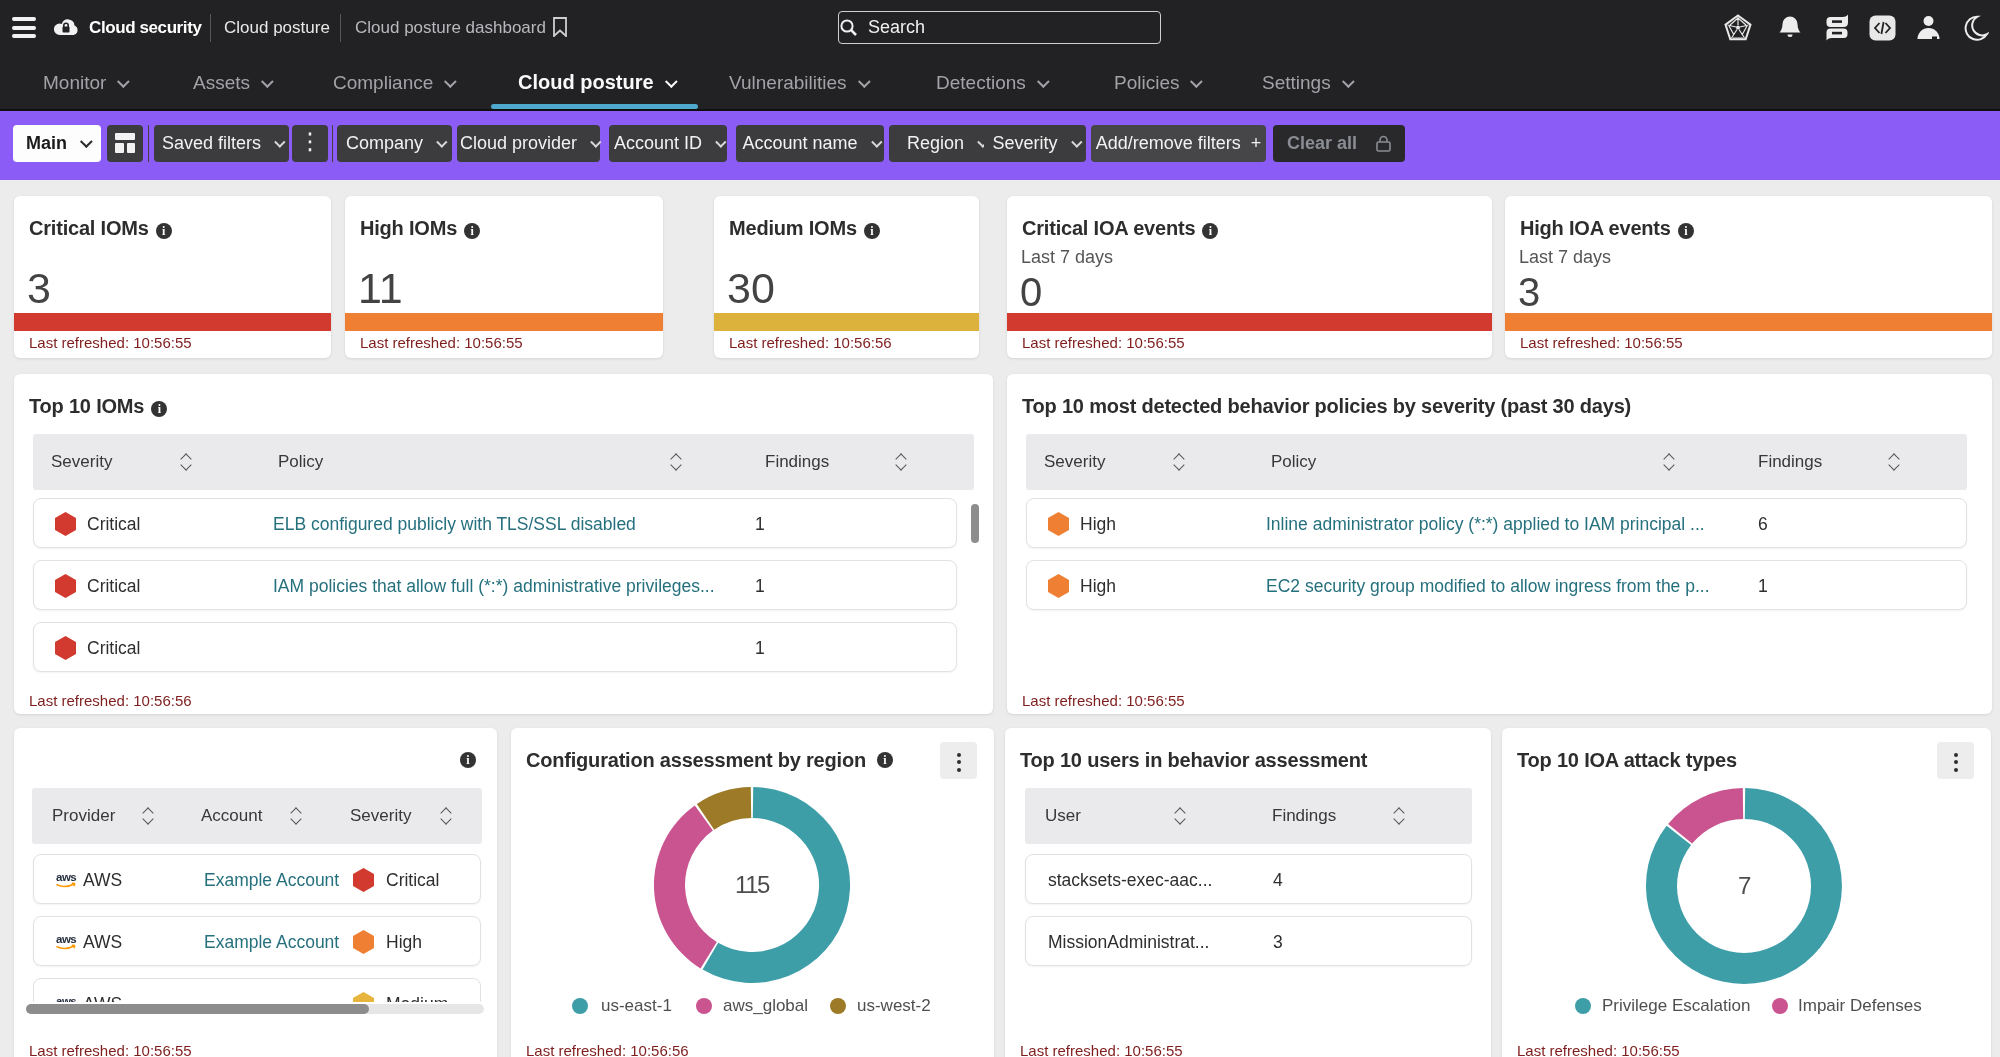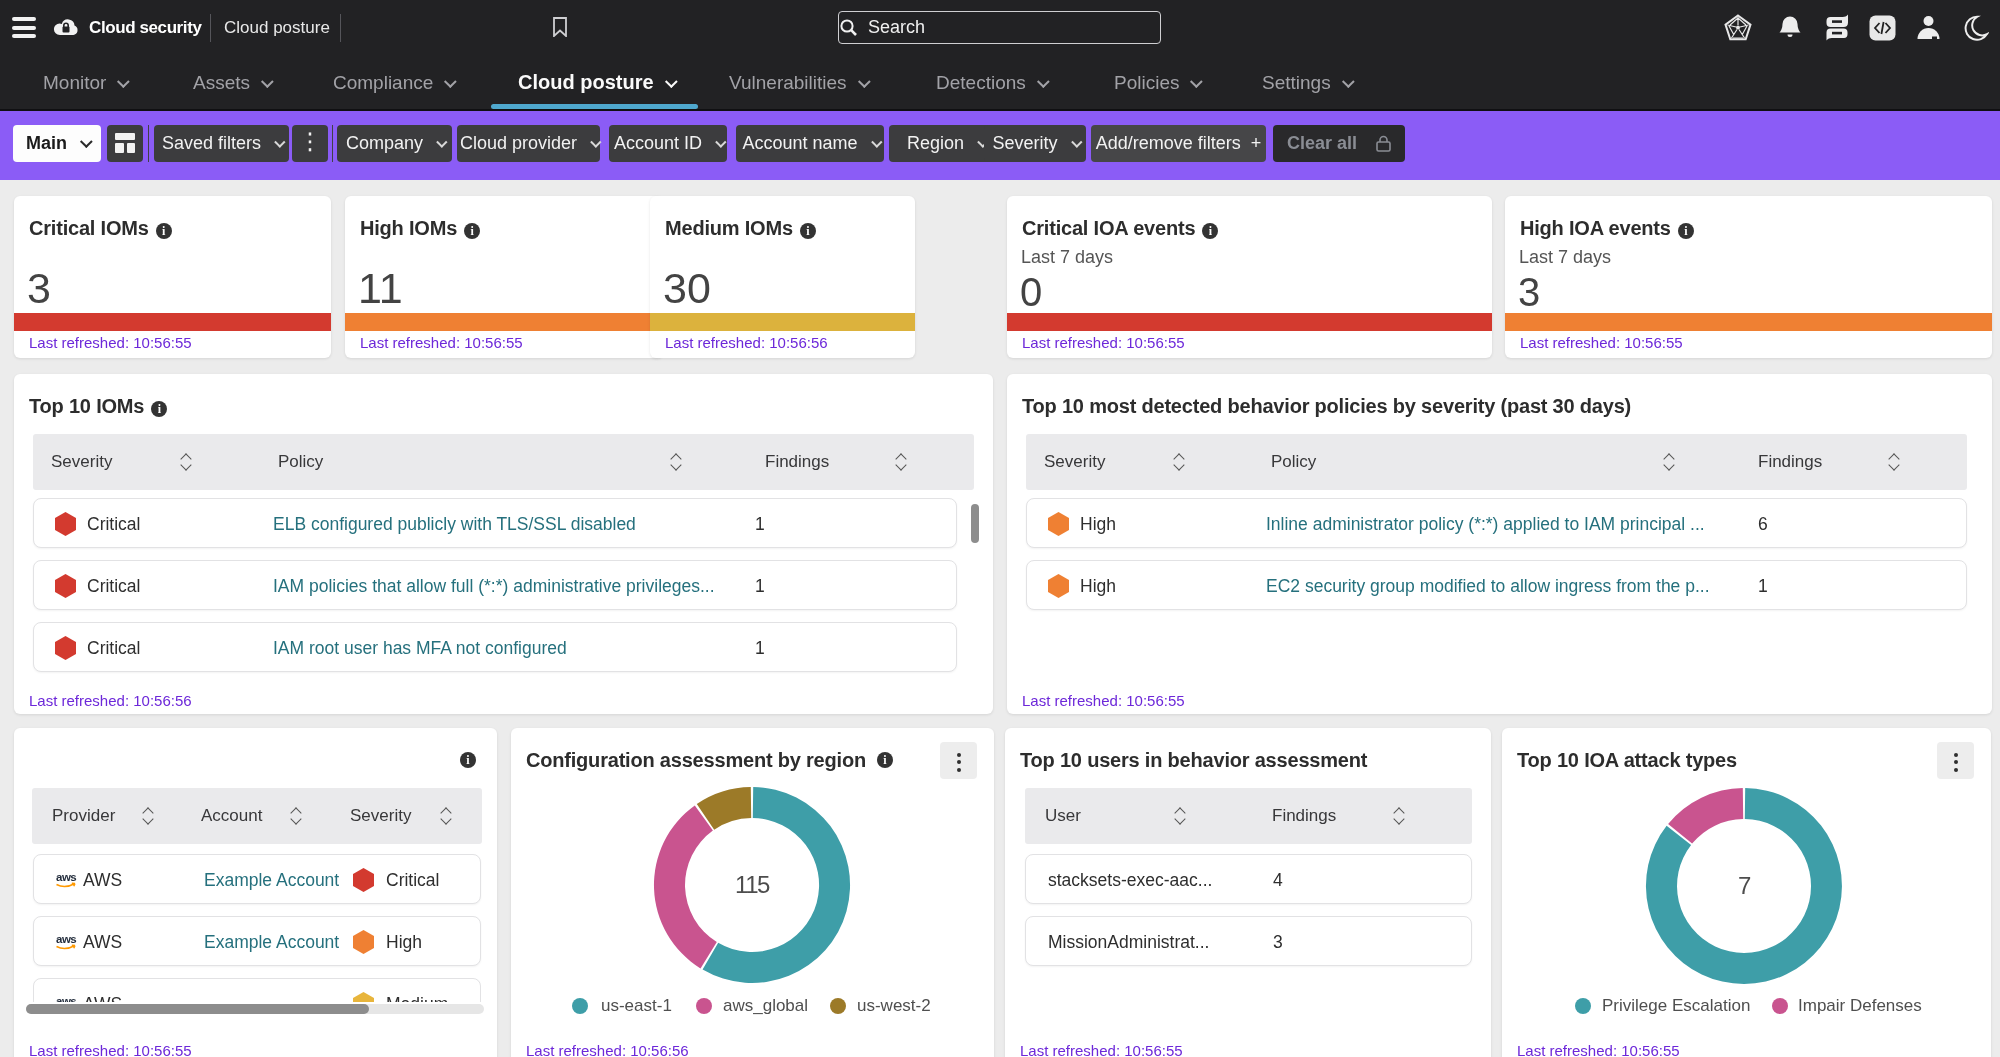--- a/index.html
+++ b/index.html
@@ -24,21 +24,21 @@
 .chip .chev { border-color:#d8d8d8; width:8px; height:8px; margin-left:12px; }
 #mainbtn { position:absolute; left:13px; top:14px; width:88px; height:37px; background:#fdfdfd; border-radius:4px; color:#1b1b1b; font-size:18px; font-weight:bold; line-height:37px; text-align:center; }
 #mainbtn .chev { border-color:#2a2a2a; margin-left:12px; }
 .vsep { position:absolute; top:14px; width:2px; height:37px; background:#414144; }
 
 .card { position:absolute; background:#fff; border-radius:6px; box-shadow:0 1px 3px rgba(0,0,0,0.10); }
 .ctitle { position:absolute; left:15px; top:21px; font-size:20px; font-weight:bold; color:#2d2d2d; letter-spacing:-0.2px; }
 .info { display:inline-block; vertical-align:0px; width:16px; height:16px; background:#333; border-radius:50%; color:#fff; font-size:12px; font-weight:bold; text-align:center; line-height:16px; margin-left:7px; font-family:"Liberation Serif", serif; }
 .bignum { position:absolute; left:13px; color:#434343; font-size:43px; font-weight:400; }
 .sbar { position:absolute; left:0; top:117px; width:100%; height:18px; }
-.lastref { position:absolute; left:15px; color:#6d28d9; font-size:15px; }
+.lastref { position:absolute; left:15px; color:#7f1d1d; font-size:15px; }
 .sub { position:absolute; left:14px; top:51px; font-size:18px; color:#555; }
 
 .thead { position:absolute; background:#eaeaec; border-radius:3px; height:56px; }
 .th { position:absolute; top:0; height:56px; line-height:56px; font-size:17px; color:#38383a; }
 .sort { position:absolute; top:21px; width:10px; height:14px; }
 .sort:before, .sort:after { content:""; position:absolute; left:0; width:7px; height:7px; border-right:1.6px solid #555; border-bottom:1.6px solid #555; }
 .sort:before { top:0; transform:rotate(-135deg); }
 .sort:after { bottom:0; transform:rotate(45deg); }
 .trow { position:absolute; background:#fff; border:1px solid #e2e2e4; border-radius:8px; box-shadow:0 1px 2px rgba(0,0,0,0.05); height:50px; }
 .cell { position:absolute; top:0; height:50px; line-height:50px; font-size:17.5px; color:#2e2e2e; }
@@ -61,20 +61,21 @@
     </div>
   <svg class="abs" style="left:52px;top:17px" width="28" height="22" viewBox="0 0 28 22">
     <path d="M22.5 8.6 A6.5 6.5 0 0 0 9.8 6.9 A5.6 5.6 0 0 0 5.5 17.6 Q6.5 18 8 18 L20 18 Q21.5 18 22.8 17.4 A4.8 4.8 0 0 0 22.5 8.6Z" fill="#f2f2f2"></path>
     <rect x="10.5" y="9.5" width="7" height="6" rx="1" fill="#222224"></rect>
     <path d="M11.8 10 v-1.5 a2.2 2.2 0 0 1 4.4 0 V10" fill="none" stroke="#222224" stroke-width="1.6"></path>
   </svg>
   <div class="crumb" style="left:89px;font-weight:bold;color:#fff;font-size:17px;letter-spacing:-0.4px;">Cloud security</div>
   <div class="csep" style="left:210px"></div>
   <div class="crumb" style="left:224px;font-size:17px;">Cloud posture</div>
   <div class="csep" style="left:340px"></div>
+  <div class="crumb" style="left:355px;color:#b9b9bd;font-size:17px;">Cloud posture dashboard</div>
   <svg class="abs" style="left:552px;top:17px" width="16" height="20" viewBox="0 0 16 20">
     <path d="M2 1 H14 V19 L8 13.5 L2 19 Z" fill="none" stroke="#cfcfd2" stroke-width="1.8"></path>
   </svg>
 
   <div class="abs" style="left:838px;top:11px;width:323px;height:33px;border:1.5px solid #cfcfd2;border-radius:4px;color:#f0f0f0;font-size:18px;line-height:30px;">
     <svg style="vertical-align:-4px;margin-right:10px" width="19" height="19" viewBox="0 0 19 19">
         <circle cx="8" cy="8" r="5.6" fill="none" stroke="#f0f0f0" stroke-width="2"></circle>
         <line x1="12.2" y1="12.2" x2="17" y2="17" stroke="#f0f0f0" stroke-width="2.6"></line>
       </svg>Search</div>
 
@@ -152,21 +153,21 @@
   <div class="bignum" style="top:68px;">3</div>
   <div class="sbar" style="background:#D33A2F;"></div>
   <div class="lastref" style="top:138px;">Last refreshed: 10:56:55</div>
 </div>
 <div class="card" style="left:345px;top:196px;width:318px;height:162px;">
   <div class="ctitle">High IOMs<span class="info">i</span></div>
   <div class="bignum" style="top:68px;">11</div>
   <div class="sbar" style="background:#EF8033;"></div>
   <div class="lastref" style="top:138px;">Last refreshed: 10:56:55</div>
 </div>
-<div class="card" style="left:650px;top:196px;width:265px;height:162px;">
+<div class="card" style="left:714px;top:196px;width:265px;height:162px;">
   <div class="ctitle">Medium IOMs<span class="info">i</span></div>
   <div class="bignum" style="top:68px;">30</div>
   <div class="sbar" style="background:#DCB23D;"></div>
   <div class="lastref" style="top:138px;">Last refreshed: 10:56:56</div>
 </div>
 <div class="card" style="left:1007px;top:196px;width:485px;height:162px;">
   <div class="ctitle">Critical IOA events<span class="info">i</span></div>
   <div class="sub">Last 7 days</div>
   <div class="bignum" style="top:74px;font-size:40px;">0</div>
   <div class="sbar" style="background:#D33A2F;"></div>
@@ -198,21 +199,20 @@
   </div>
   <div class="trow" style="left:19px;top:186px;width:924px;">
     <div class="hex" style="left:21px;background:#D33A2F;"></div>
     <div class="cell" style="left:53px;">Critical</div>
     <div class="cell" style="left:239px;"><span class="lnk">IAM policies that allow full (*:*) administrative privileges...</span></div>
     <div class="cell" style="left:721px;">1</div>
   </div>
   <div class="trow" style="left:19px;top:248px;width:924px;height:50px;">
     <div class="hex" style="left:21px;background:#D33A2F;"></div>
     <div class="cell" style="left:53px;">Critical</div>
-    <div class="cell" style="left:239px;"><span class="lnk">IAM root user has MFA not configured</span></div>
     <div class="cell" style="left:721px;">1</div>
   </div>
   <div class="abs" style="left:957px;top:130px;width:8px;height:39px;background:#8d8d8d;border-radius:4px;"></div>
   <div class="lastref" style="top:318px;">Last refreshed: 10:56:56</div>
 </div>
 <div class="card" style="left:1007px;top:374px;width:985px;height:340px;padding-left:12px;">
   <div class="ctitle">Top 10 most detected behavior policies by severity (past 30 days)</div>
   <div class="thead" style="left:19px;top:60px;width:941px;">
     <div class="th" style="left:18px;">Severity</div>
       <div class="sort" style="left:149px;"></div>

